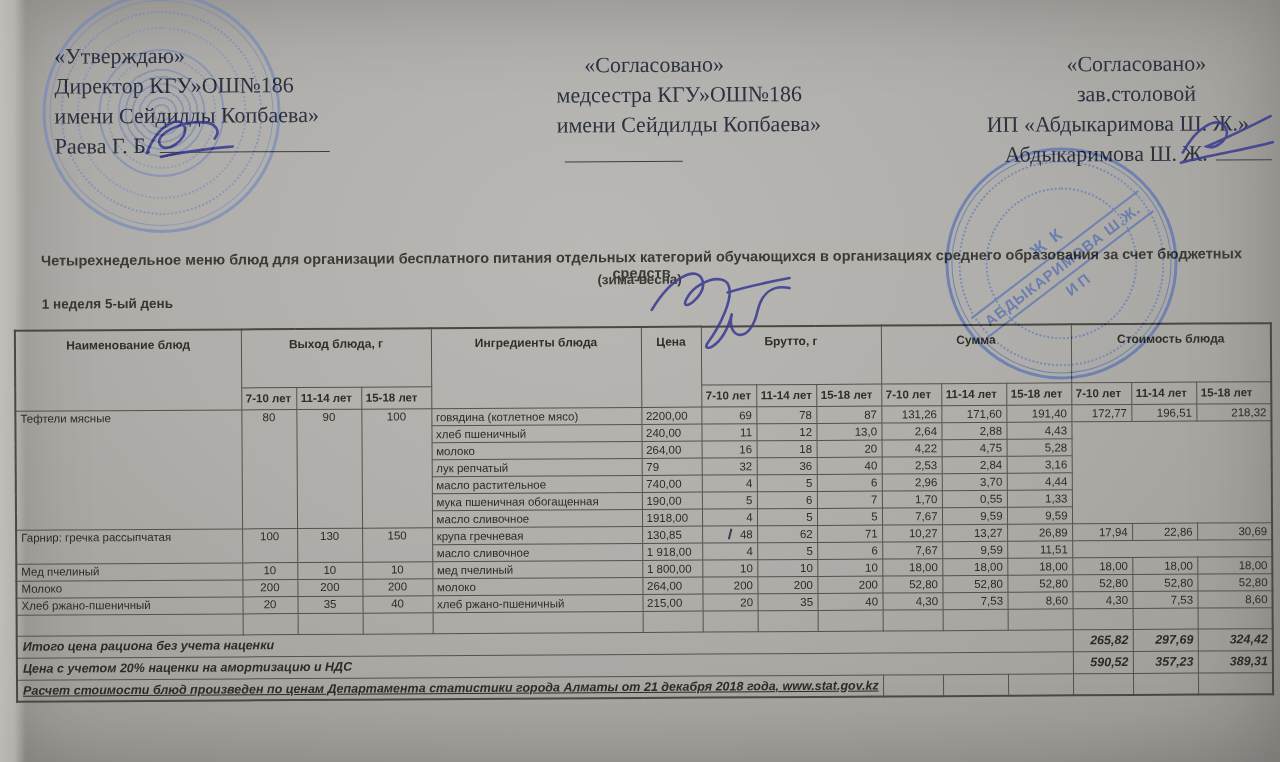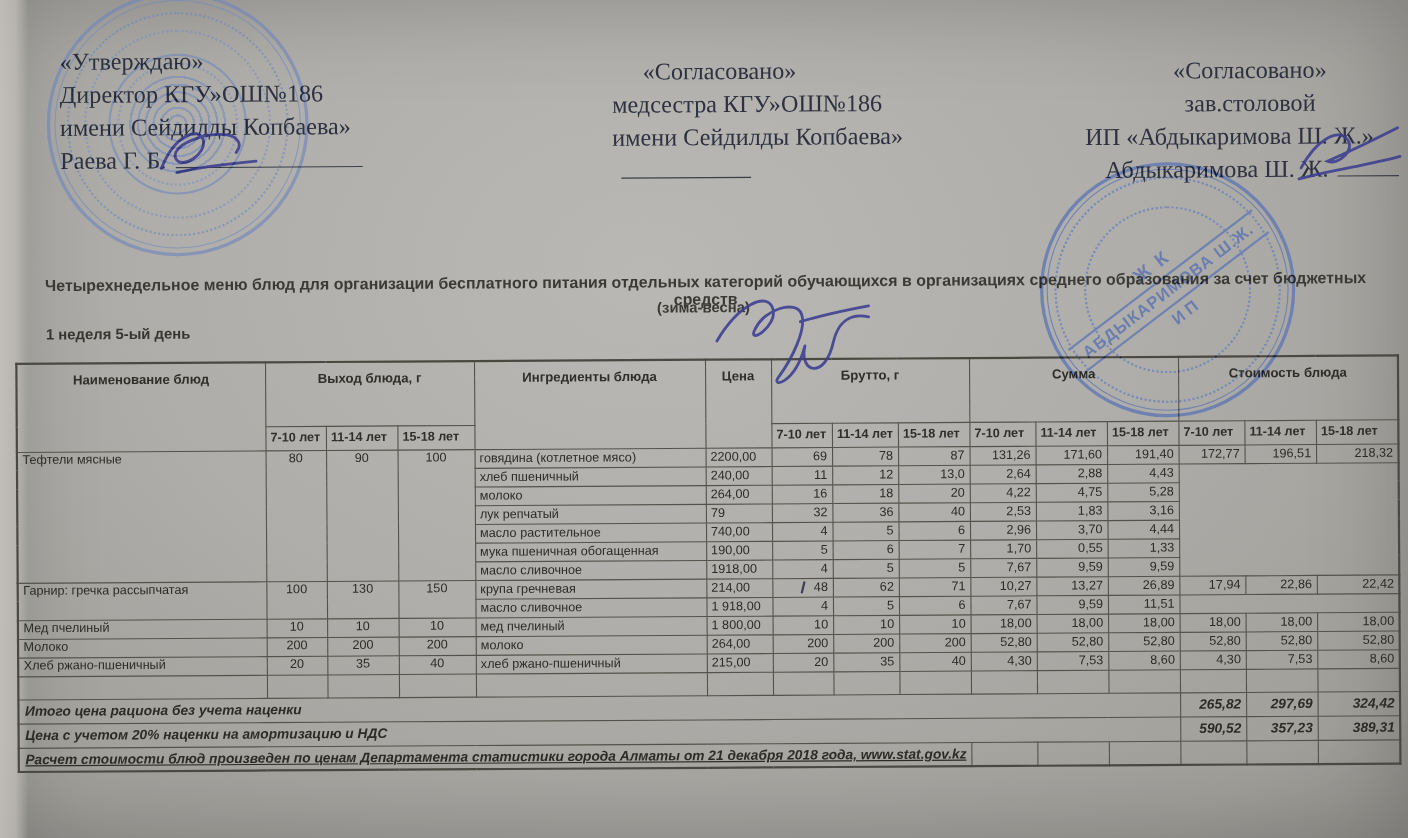--- a/index.html
+++ b/index.html
@@ -230,21 +230,21 @@
         <td class="num">4,75</td>
         <td class="num">5,28</td>
       </tr>
       <tr>
         <td class="ing">лук репчатый</td>
         <td class="price">79</td>
         <td class="num">32</td>
         <td class="num">36</td>
         <td class="num">40</td>
         <td class="num">2,53</td>
-        <td class="num">1,83</td>
+        <td class="num">2,84</td>
         <td class="num">3,16</td>
       </tr>
       <tr>
         <td class="ing">масло растительное</td>
         <td class="price">740,00</td>
         <td class="num">4</td>
         <td class="num">5</td>
         <td class="num">6</td>
         <td class="num">2,96</td>
         <td class="num">3,70</td>
@@ -270,30 +270,30 @@
         <td class="num">9,59</td>
         <td class="num">9,59</td>
       </tr>
 
       <tr class="grp">
         <td class="dish" rowspan="2">Гарнир: гречка рассыпчатая</td>
         <td class="yield" rowspan="2">100</td>
         <td class="yield" rowspan="2">130</td>
         <td class="yield" rowspan="2">150</td>
         <td class="ing">крупа гречневая</td>
-        <td class="price">214,00</td>
+        <td class="price">130,85</td>
         <td class="num rel"><span>48</span><span class="tick"></span></td>
         <td class="num">62</td>
         <td class="num">71</td>
         <td class="num">10,27</td>
         <td class="num">13,27</td>
         <td class="num">26,89</td>
         <td class="num">17,94</td>
         <td class="num">22,86</td>
-        <td class="num">22,42</td>
+        <td class="num">30,69</td>
       </tr>
       <tr>
         <td class="ing">масло сливочное</td>
         <td class="price">1 918,00</td>
         <td class="num">4</td>
         <td class="num">5</td>
         <td class="num">6</td>
         <td class="num">7,67</td>
         <td class="num">9,59</td>
         <td class="num">11,51</td>

